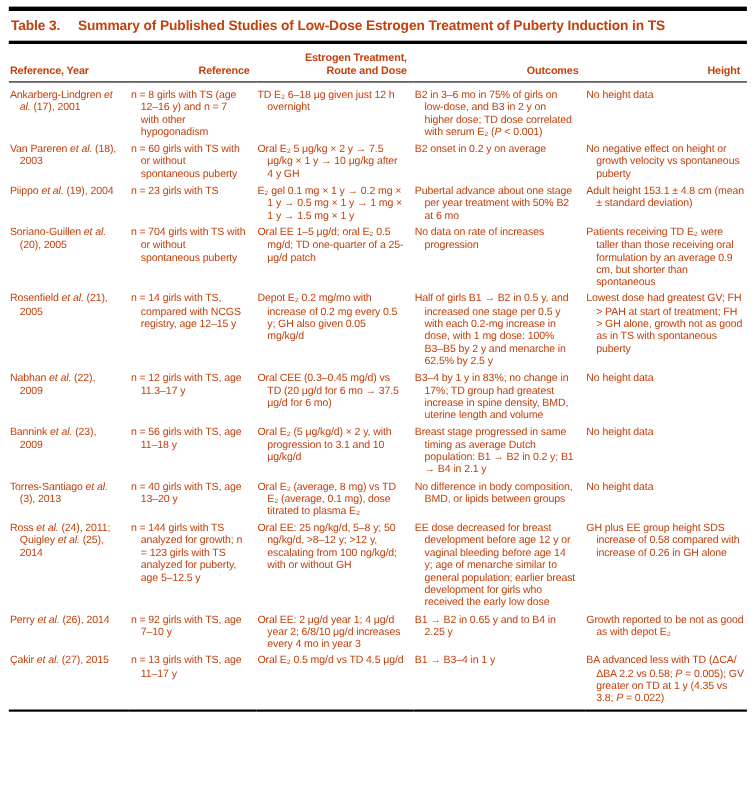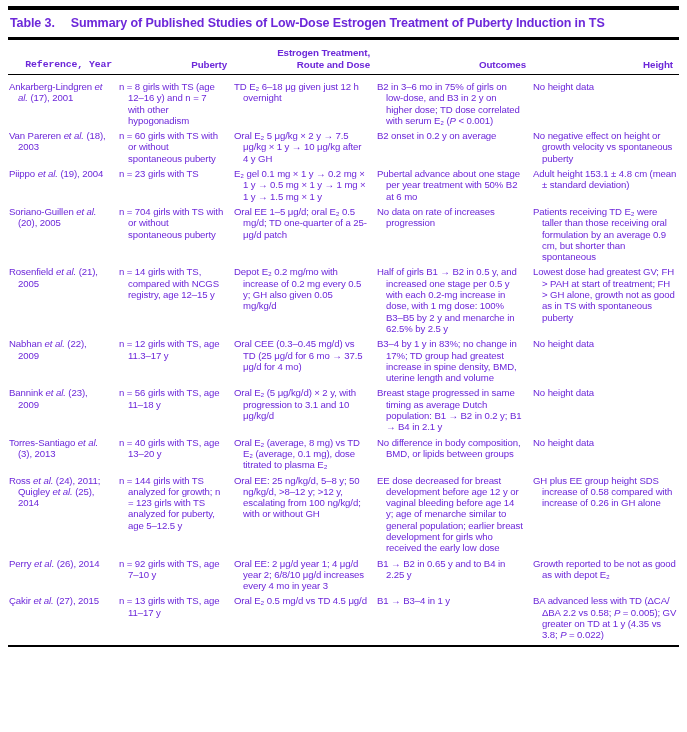--- a/index.html
+++ b/index.html
@@ -2,21 +2,21 @@
 <html><head>
 <meta charset="utf-8">
 <style>
   html,body { margin:0; padding:0; background:#ffffff; }
   .page {
     position:relative;
     width:687px; height:696px;
     box-sizing:border-box;
     padding:6px 8px 0 8px;
     background:#ffffff;
-    color:#6d28d9;
+    color:#c2410c;
     font-family:"Liberation Sans","DejaVu Sans",sans-serif;
     overflow:hidden;
   }
   .table-title {
     border-top:4px solid #000;
     border-bottom:3px solid #000;
     padding:6px 2px 7px 2px;
     font-size:12.5px;
     font-weight:bold;
     letter-spacing:-0.1px;
@@ -32,21 +32,21 @@
   table.studies th {
     font-size:9.8px;
     font-weight:bold;
     letter-spacing:-0.1px;
     line-height:11.5px;
     vertical-align:bottom;
     text-align:right;
     padding:7px 6px 4px 0;
     border-bottom:1.5px solid #000;
   }
-  table.studies th.al { text-align:right; padding-left:1px;font-family:Liberation Mono, monospace; }
+  table.studies th.al { text-align:left; padding-left:1px; }
   table.studies td {
     font-size:9.6px;
     letter-spacing:-0.1px;
     line-height:11.3px;
     vertical-align:top;
     text-align:left;
     padding:0 9px 4px 10px;
     text-indent:-9px;
   }
   table.studies tbody tr:first-child td { padding-top:6px; }
@@ -71,21 +71,21 @@
         <col style="width:156px">
         <col style="width:147px">
     </colgroup>
     <thead>
       <tr>
         <th class="al">
           <div>Reference, Year</div>
           <div></div>
         </th>
         <th>
-          <div>Puberty</div>
+          <div>Reference</div>
           <div></div>
         </th>
         <th>
           <div>Estrogen Treatment,</div>
           <div>Route and Dose</div>
         </th>
         <th>
           <div>Outcomes</div>
           <div></div>
         </th>
@@ -127,21 +127,21 @@
       <tr>
         <td>Rosenfield <i>et al.</i> (21), 2005</td>
         <td>n = 14 girls with TS, compared with NCGS registry, age 12–15 y</td>
         <td>Depot E₂ 0.2 mg/mo with increase of 0.2 mg every 0.5 y; GH also given 0.05 mg/kg/d</td>
         <td>Half of girls B1 → B2 in 0.5 y, and increased one stage per 0.5 y with each 0.2-mg increase in dose, with 1 mg dose: 100% B3–B5 by 2 y and menarche in 62.5% by 2.5 y</td>
         <td>Lowest dose had greatest GV; FH &gt; PAH at start of treatment; FH &gt; GH alone, growth not as good as in TS with spontaneous puberty</td>
       </tr>
       <tr>
         <td>Nabhan <i>et al.</i> (22), 2009</td>
         <td>n = 12 girls with TS, age 11.3–17 y</td>
-        <td>Oral CEE (0.3–0.45 mg/d) vs TD (25 μg/d for 6 mo → 37.5 μg/d for 4 mo)</td>
+        <td>Oral CEE (0.3–0.45 mg/d) vs TD (20 μg/d for 6 mo → 37.5 μg/d for 6 mo)</td>
         <td>B3–4 by 1 y in 83%; no change in 17%; TD group had greatest increase in spine density, BMD, uterine length and volume</td>
         <td>No height data</td>
       </tr>
       <tr>
         <td>Bannink <i>et al.</i> (23), 2009</td>
         <td>n = 56 girls with TS, age 11–18 y</td>
         <td>Oral E₂ (5 μg/kg/d) × 2 y, with progression to 3.1 and 10 μg/kg/d</td>
         <td>Breast stage progressed in same timing as average Dutch population: B1 → B2 in 0.2 y; B1 → B4 in 2.1 y</td>
         <td>No height data</td>
       </tr>

